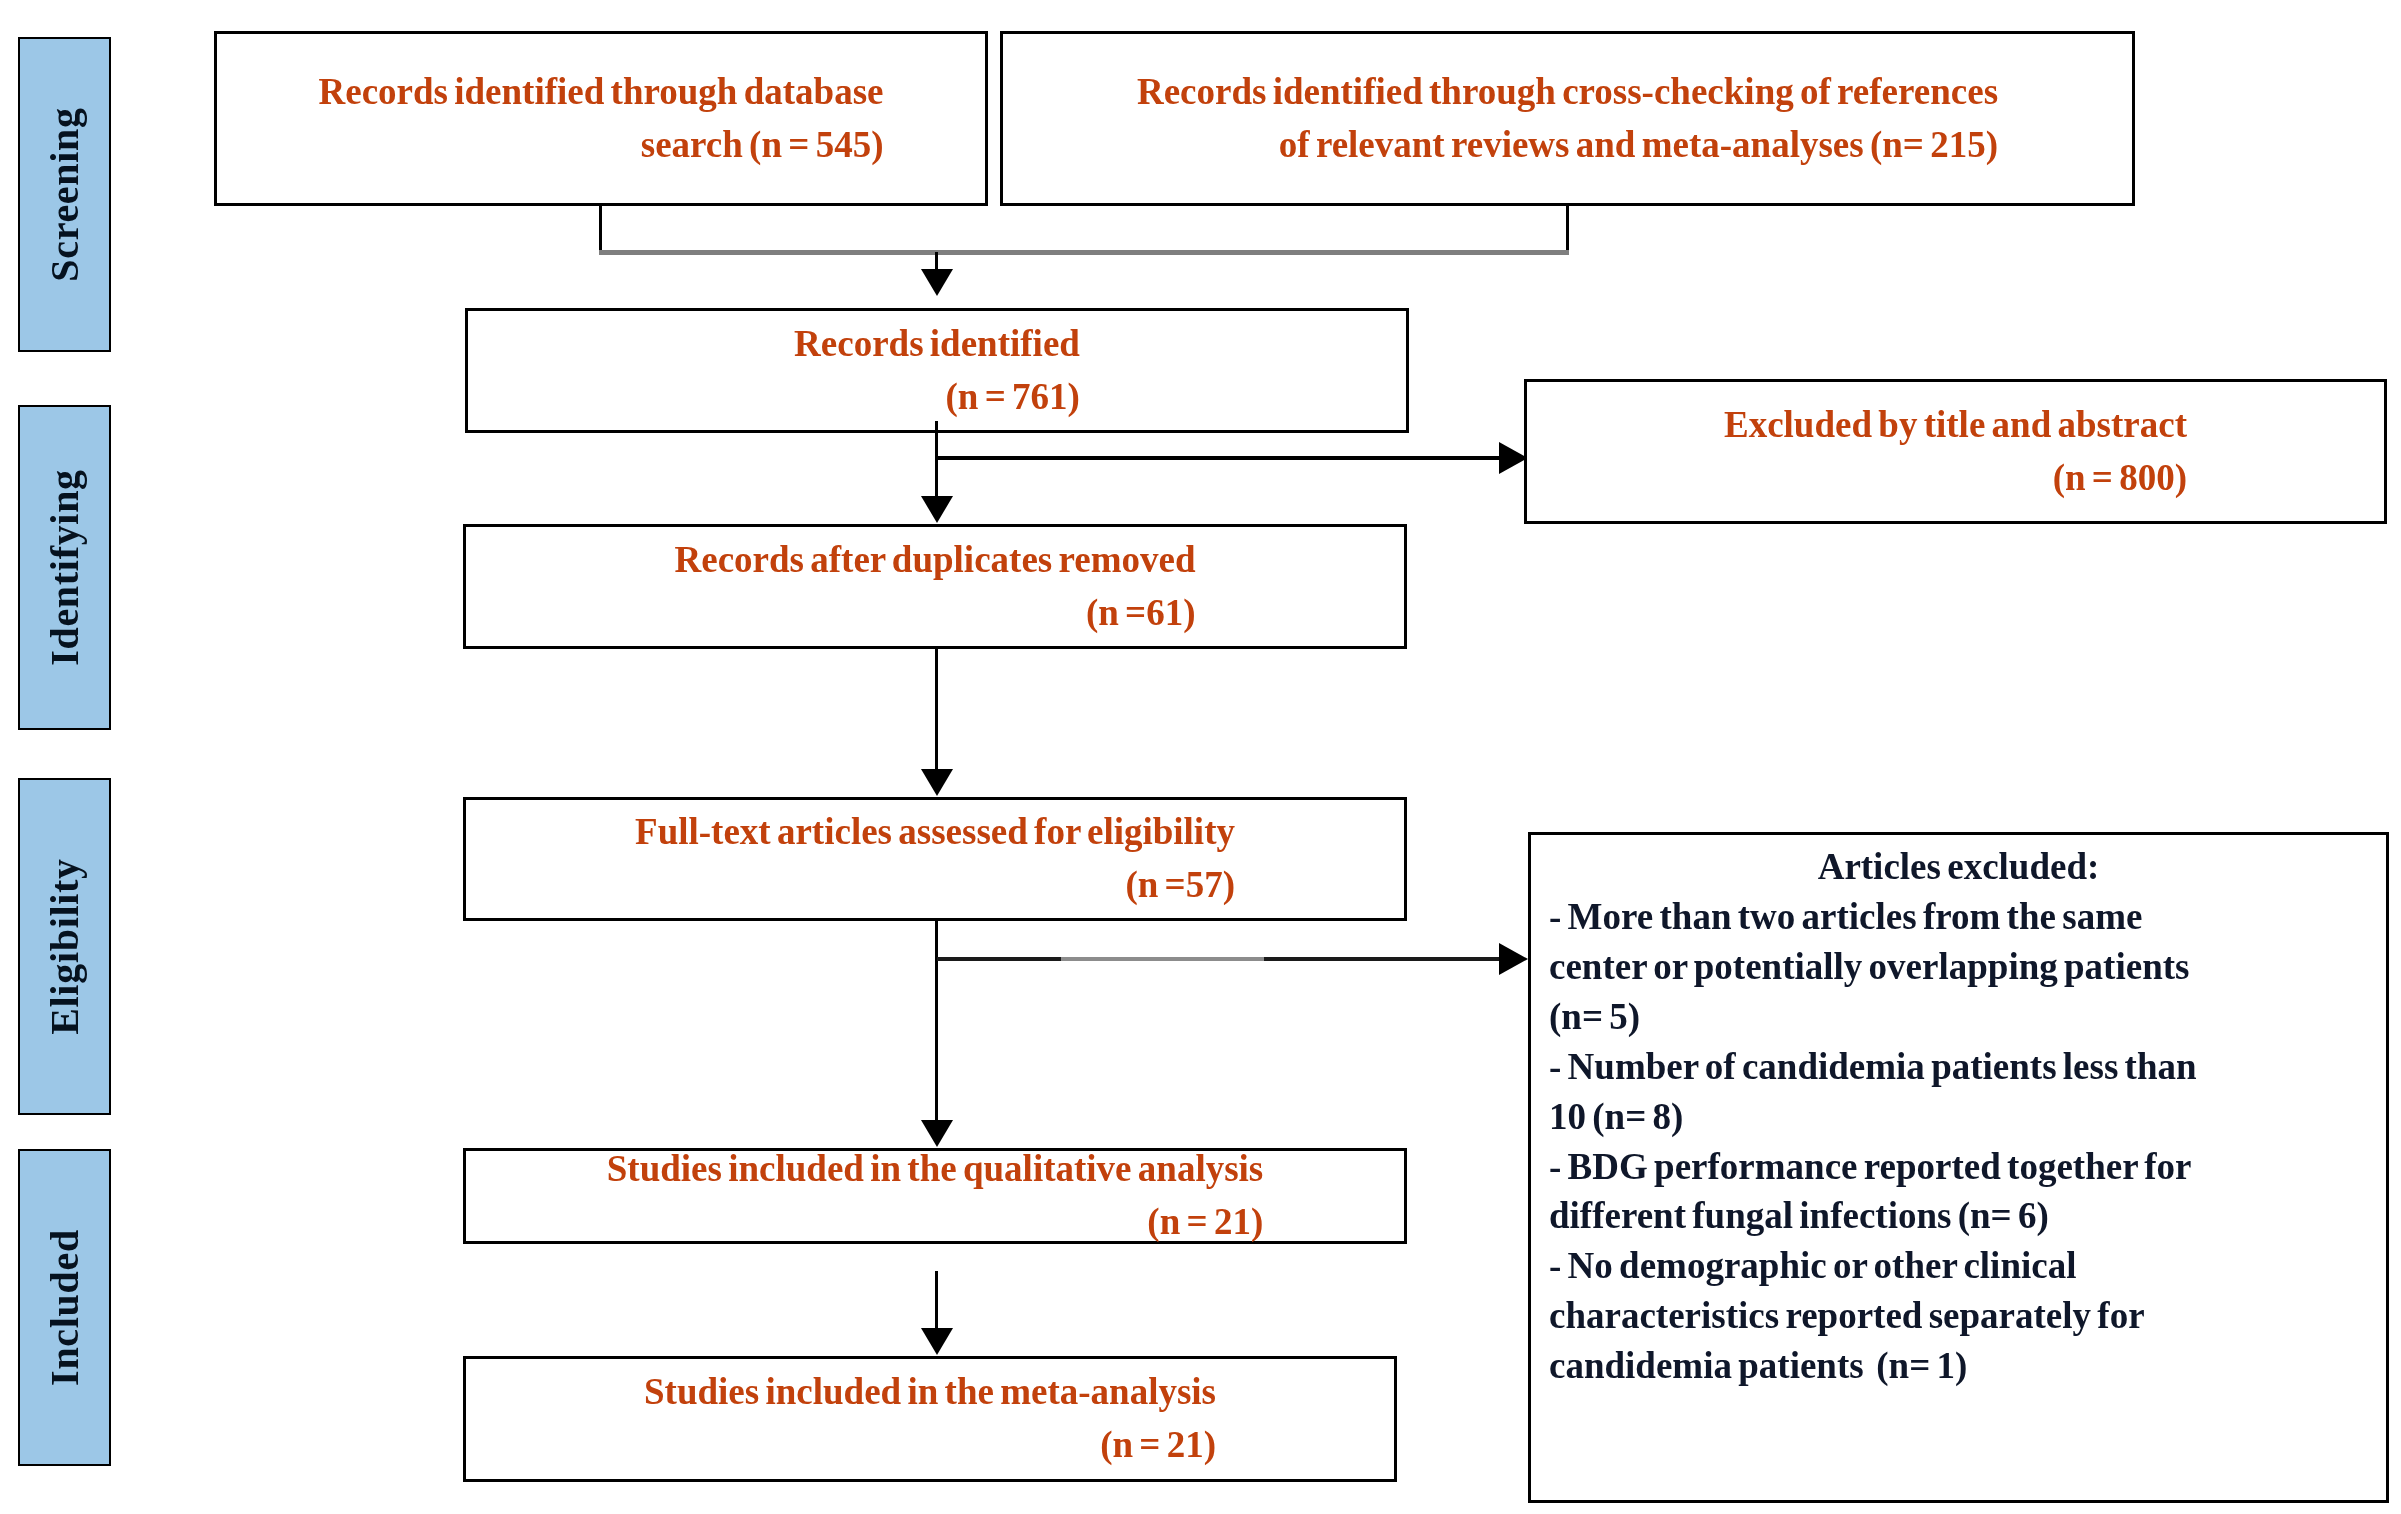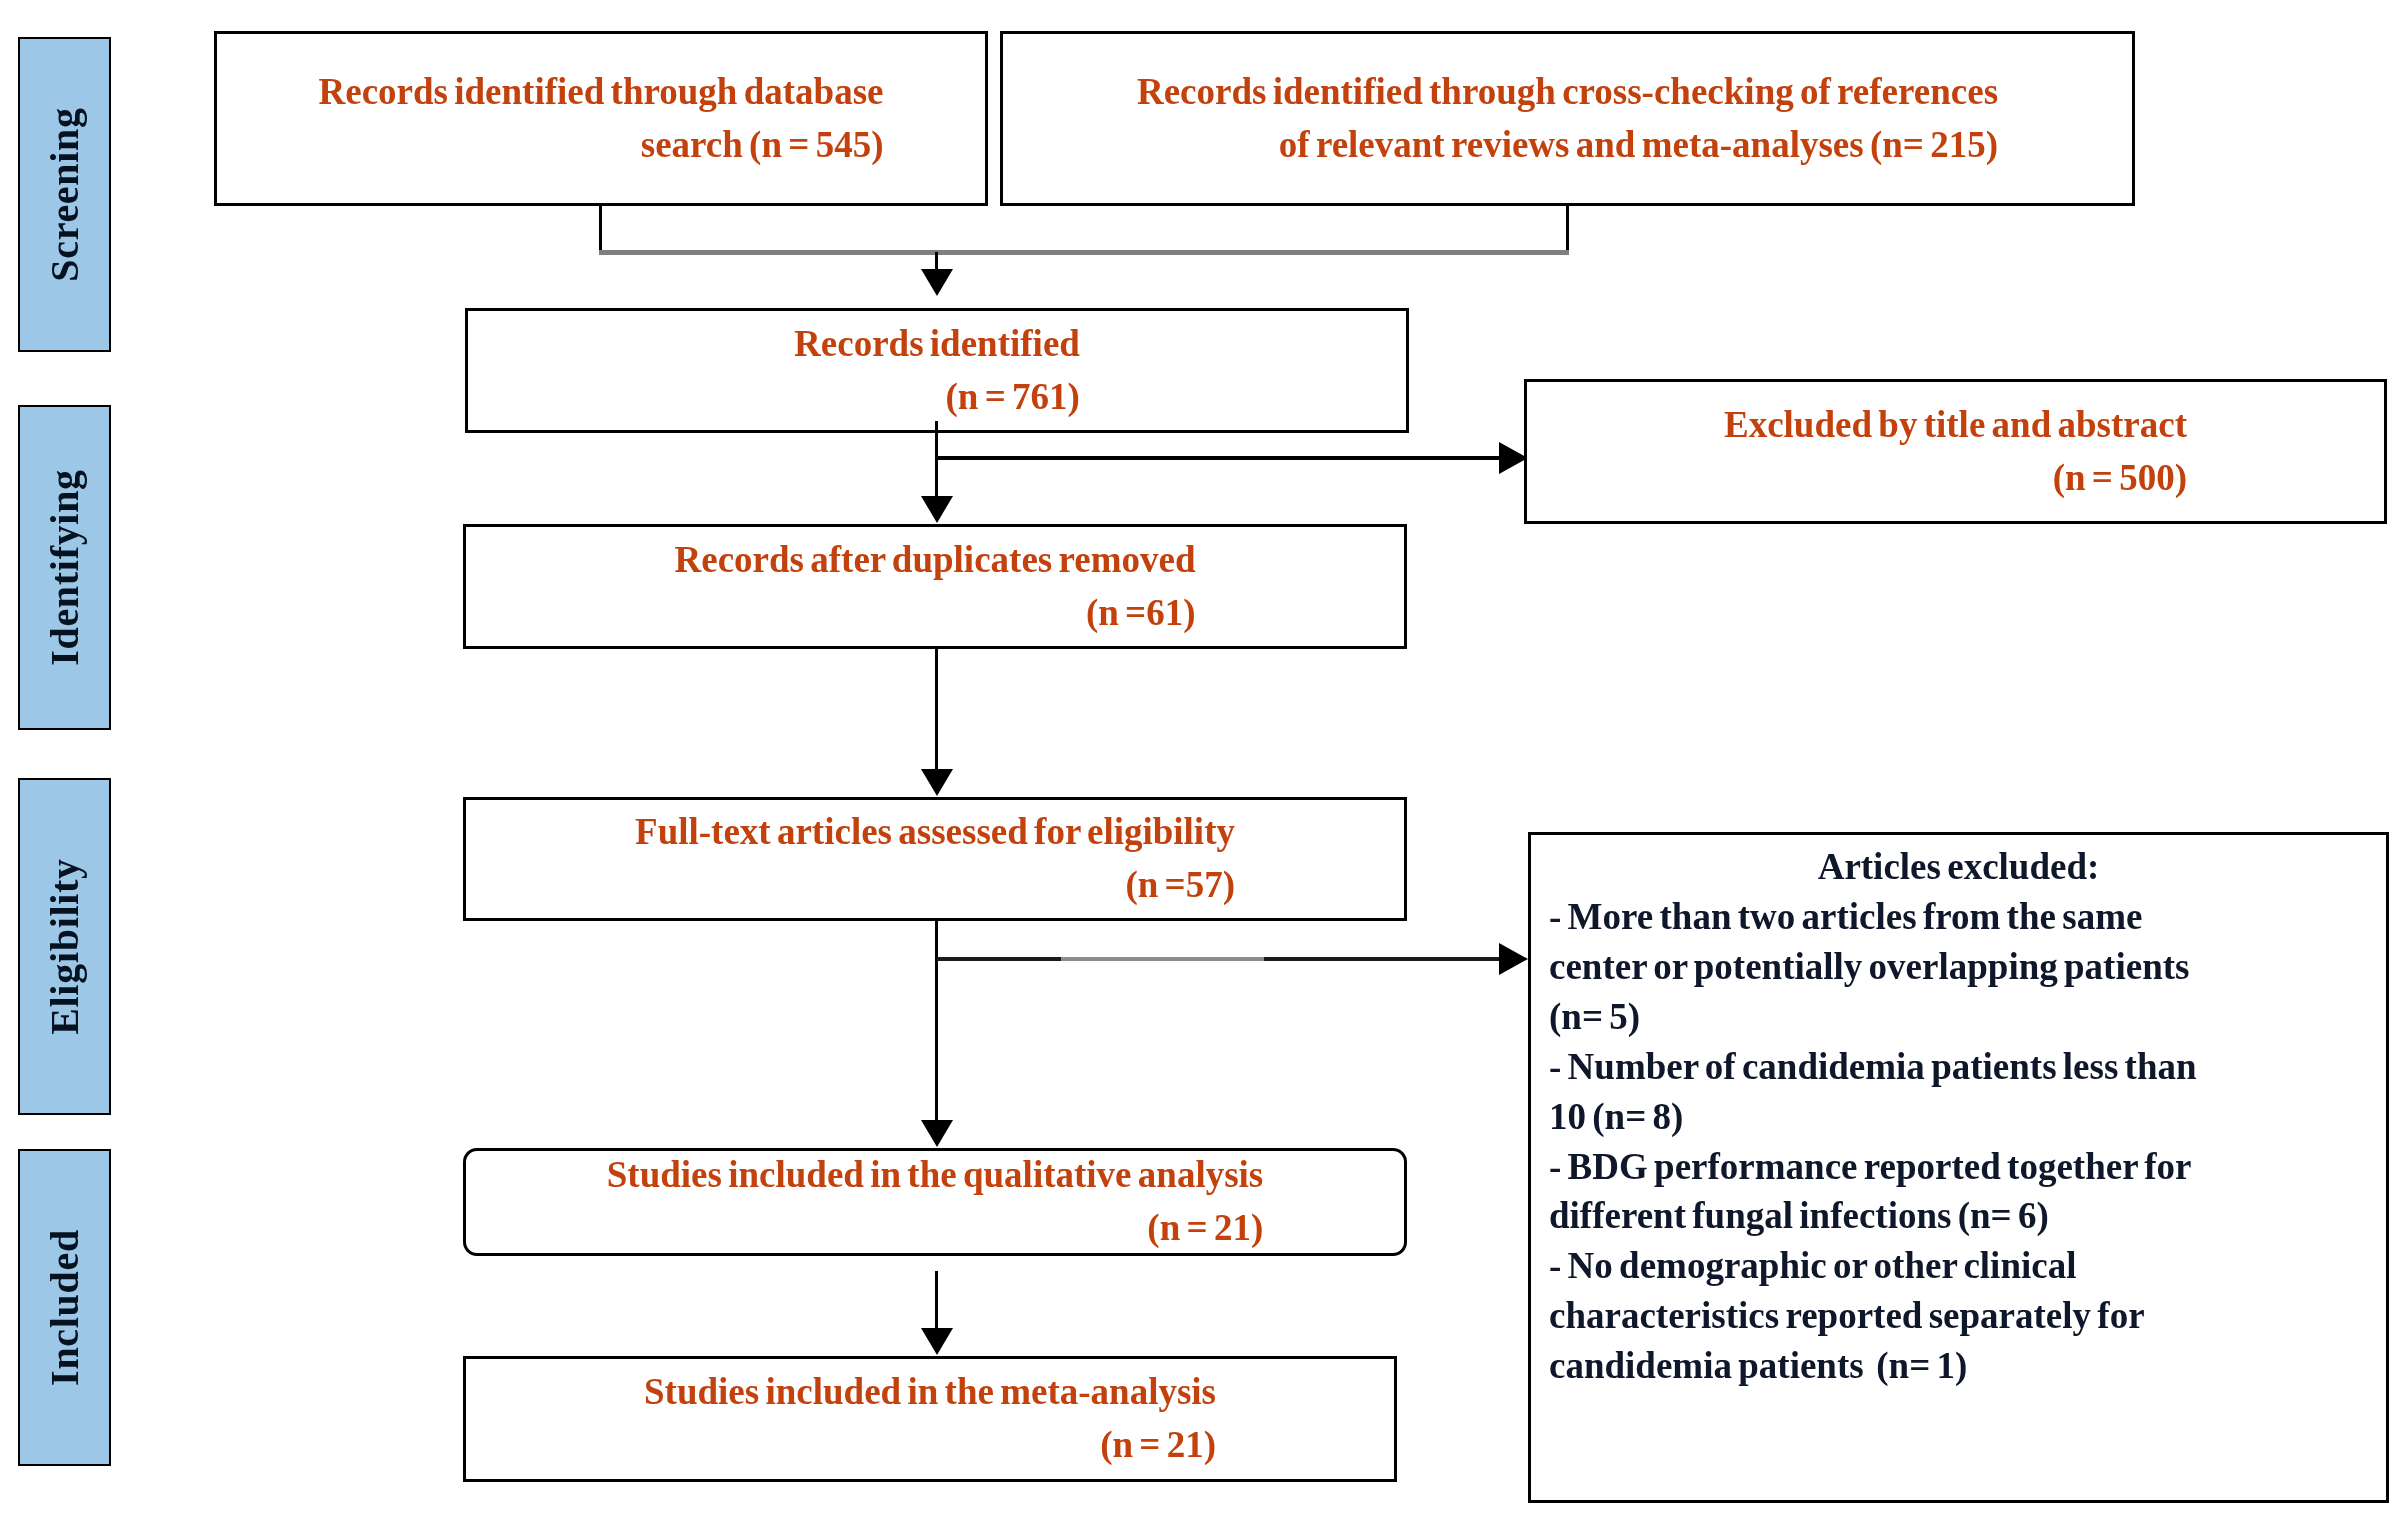--- a/index.html
+++ b/index.html
@@ -118,21 +118,21 @@
 
   <div class="flow-box" style="left:465px; top:296px; width:944px; height:125px;margin-top:12px;">Records identified
 (n = 761)</div>
 
   <div class="vline" style="left:935px; top:421px; height:77px;"></div>
   <div class="arrow-down" style="left:921px; top:496px;"></div>
   <div class="hline" style="left:937px; top:456px; width:564px;"></div>
   <div class="arrow-right" style="left:1499px; top:442px;"></div>
 
   <div class="flow-box" style="left:1524px; top:379px; width:863px; height:145px;">Excluded by title and abstract
-(n = 500)</div>
+(n = 800)</div>
 
   <div class="flow-box" style="left:463px; top:524px; width:944px; height:125px;">Records after duplicates removed
 (n =61)</div>
 
   <div class="vline" style="left:935px; top:649px; height:121px;"></div>
   <div class="arrow-down" style="left:921px; top:769px;"></div>
 
   <div class="flow-box" style="left:463px; top:797px; width:944px; height:124px;">Full-text articles assessed for eligibility
 (n =57)</div>
 
@@ -148,21 +148,21 @@
 (n= 5)</div>
     <div class="excl-item">- Number of candidemia patients less than
 10 (n= 8)</div>
     <div class="excl-item">- BDG performance reported together for
 different fungal infections (n= 6)</div>
     <div class="excl-item">- No demographic or other clinical
 characteristics reported separately for
 candidemia patients&nbsp; (n= 1)</div>
   </div>
 
-  <div class="flow-box" style="left:463px; top:1148px; width:944px; height:108px;border-radius:14px;">Studies included in the qualitative analysis
+  <div class="flow-box" style="left:463px; top:1148px; width:944px; height:96px;">Studies included in the qualitative analysis
 (n = 21)</div>
 
   <div class="vline" style="left:935px; top:1271px; height:58px;"></div>
   <div class="arrow-down" style="left:921px; top:1328px;"></div>
 
   <div class="flow-box" style="left:463px; top:1356px; width:934px; height:126px;">Studies included in the meta-analysis
 (n = 21)</div>
 
 </div>
 

